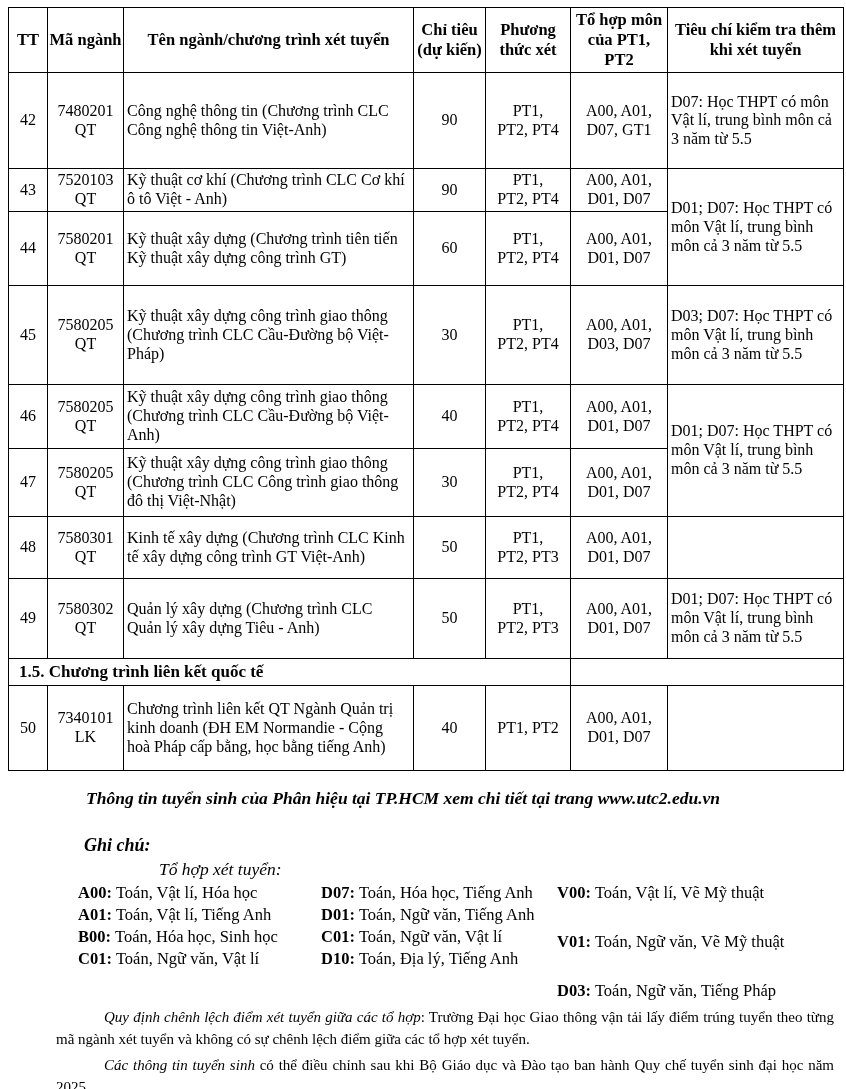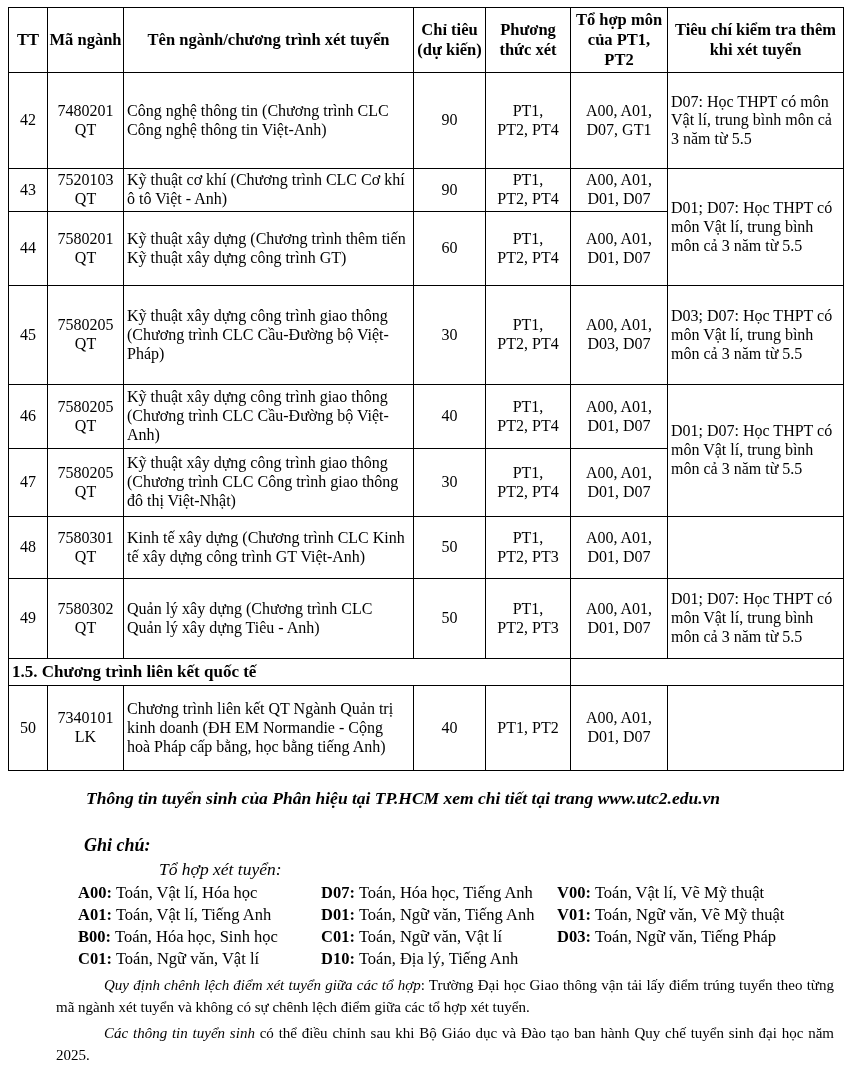--- a/index.html
+++ b/index.html
@@ -33,34 +33,34 @@
   tbody tr:nth-child(6){height:68px;}
   tbody tr:nth-child(7){height:62px;}
   tbody tr:nth-child(8){height:80px;}
   tbody tr:nth-child(9){height:27px;}
   tbody tr:nth-child(10){height:85px;}
   td.c{text-align:center;}
   td.l{text-align:left;padding-left:6px;padding-right:4px;}
   td.pre{white-space:pre-line;}
   td.crit{text-align:left;padding-left:7px;padding-right:4px;}
   tr.section td{
-    font-weight:bold;font-size:17px;text-align:left;padding-left:3px;line-height:1.1;
+    font-weight:bold;font-size:17px;text-align:left;padding-left:10px;line-height:1.1;
   }
   
   .below{position:absolute;left:16px;top:757px;width:846px;}
   .branch-note{
     margin:31px 0 0 70px;font-weight:bold;font-style:italic;font-size:17.5px;
   }
   .ghichu{margin:26px 0 0 68px;font-weight:bold;font-style:italic;font-size:18px;}
   .tohop{margin:3px 0 0 143px;font-style:italic;font-size:17.5px;}
   .combos{display:flex;margin:2px 0 0 62px;font-size:16.5px;}
   .combos .ccol{display:flex;flex-direction:column;}
   .combos .ccol1{width:243px;font-family:Liberation Serif, serif;}
   .combos .ccol2{width:236px;}
-  .combos .ccol3{width:290px;}
+  .combos .ccol3{width:290px;gap:27px;}
   .combo-item{line-height:22px;white-space:nowrap;}
   .combo-item .bcode{font-weight:bold;margin-right:4px;}
   .para{
     width:778px;margin:4px 0 0 40px;text-align:justify;
     font-size:15px;line-height:22px;text-indent:48px;
   }
   .para .lead{font-style:italic;}
 </style>
 </head>
 <body>
@@ -108,21 +108,21 @@
       <td class="c pre">PT1,
 PT2, PT4</td>
       <td class="c pre">A00, A01,
 D01, D07</td>
       <td class="crit" rowspan="2">D01; D07: Học THPT có môn Vật lí, trung bình môn cả 3 năm từ 5.5</td>
     </tr>
     <tr>
       <td class="c">44</td>
       <td class="c pre">7580201
 QT</td>
-      <td class="l">Kỹ thuật xây dựng (Chương trình thêm tiến Kỹ thuật xây dựng công trình GT)</td>
+      <td class="l">Kỹ thuật xây dựng (Chương trình tiên tiến Kỹ thuật xây dựng công trình GT)</td>
       <td class="c">60</td>
       <td class="c pre">PT1,
 PT2, PT4</td>
       <td class="c pre">A00, A01,
 D01, D07</td>
     </tr>
     <tr>
       <td class="c">45</td>
       <td class="c pre">7580205
 QT</td>

